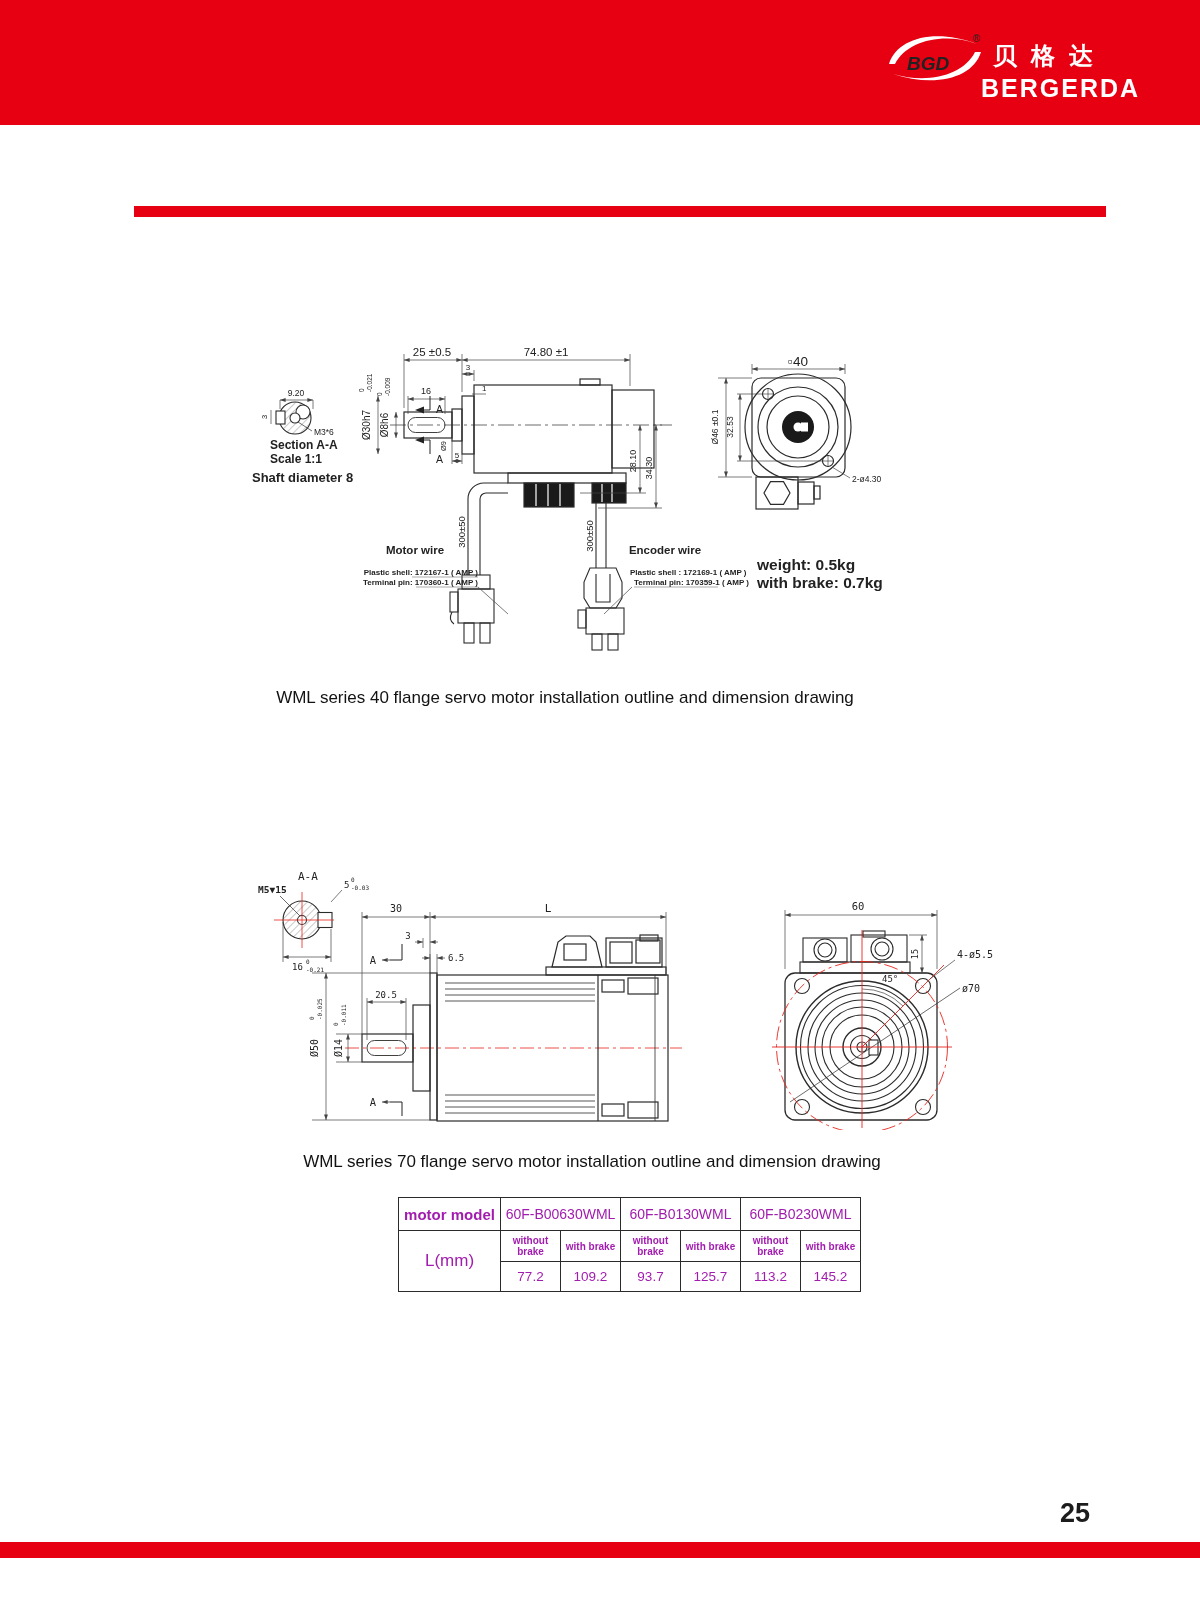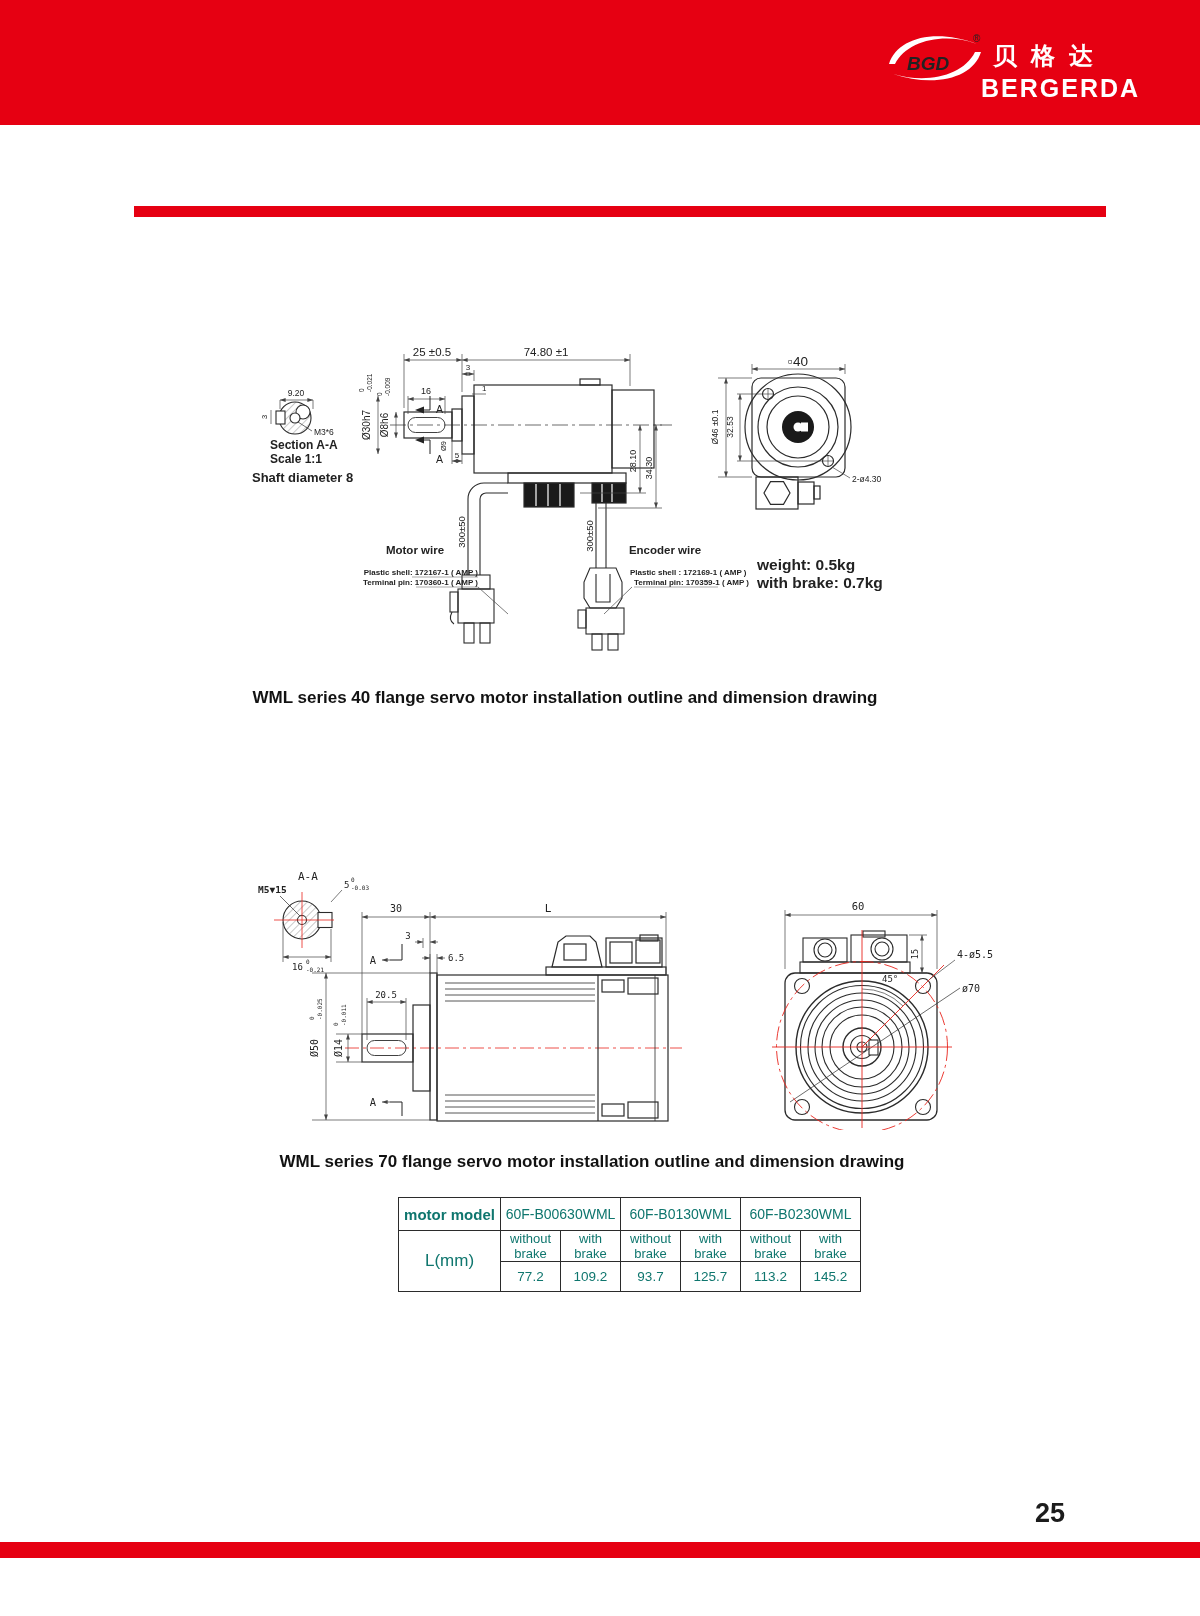--- a/index.html
+++ b/index.html
@@ -8,34 +8,34 @@
   .band{position:absolute;left:0;top:0;width:1200px;height:125px;background:#e60012;}
   .logo{position:absolute;left:885px;top:30px;width:240px;height:80px;}
   .logo-cn{position:absolute;left:108px;top:10px;color:#fff;font-size:24px;font-weight:700;
            letter-spacing:14px;white-space:nowrap;}
   .logo-en{position:absolute;left:96px;top:44px;color:#fff;font-size:25px;font-weight:600;
            letter-spacing:2px;white-space:nowrap;}
   .title{position:absolute;left:140px;top:150px;font-size:37px;font-weight:700;color:#141414;
          letter-spacing:0.5px;}
   .rule{position:absolute;left:134px;top:206px;width:972px;height:11px;background:#e60012;}
   .svg-wrap{position:absolute;}
-  .caption{position:absolute;text-align:center;font-size:17px;font-weight:700;color:#121212;}
+  .caption{position:absolute;text-align:center;font-size:17px;font-weight:400;color:#121212;}
   .cap40{left:240px;top:688px;width:650px;}
   .cap60{left:230px;top:1152px;width:724px;}
   table.spec{position:absolute;left:398px;top:1197px;border-collapse:collapse;table-layout:fixed;}
   table.spec td,table.spec th{border:1.6px solid #2b2b2b;text-align:center;vertical-align:middle;
-        padding:0;background:#fff;color:#0f766e;}
+        padding:0;background:#fff;color:#a21caf;}
   .c-model{width:102px;} .c-val{width:60px;}
   .r-head{height:33px;} .r-sub{height:31px;} .r-val{height:30px;padding-left:30px;}
   .th-model{font-size:15px;font-weight:700;}
   .td-modelname{font-size:14px;font-weight:400;}
   .td-dimlabel{font-size:17px;font-weight:400;}
-  .td-sub{font-size:13px;font-weight:400;}
+  .td-sub{font-size:10px;font-weight:700;}
   .td-val{font-size:13.5px;}
-  .pagenum{position:absolute;left:1035px;top:1498px;width:80px;
+  .pagenum{position:absolute;left:1035px;top:1498px;width:80px;text-align:center;
            font-size:27px;font-weight:600;color:#1c1c1c;}
   .footer{position:absolute;left:0;top:1542px;width:1200px;height:16px;background:#e60012;}
   svg text{fill:#222;font-family:"Liberation Sans",sans-serif;}
   svg .m{font-family:"DejaVu Sans Mono",monospace;}
   svg .bold{font-weight:700;}
 </style>
 </head>
 <body>
 
 <div class="page">

